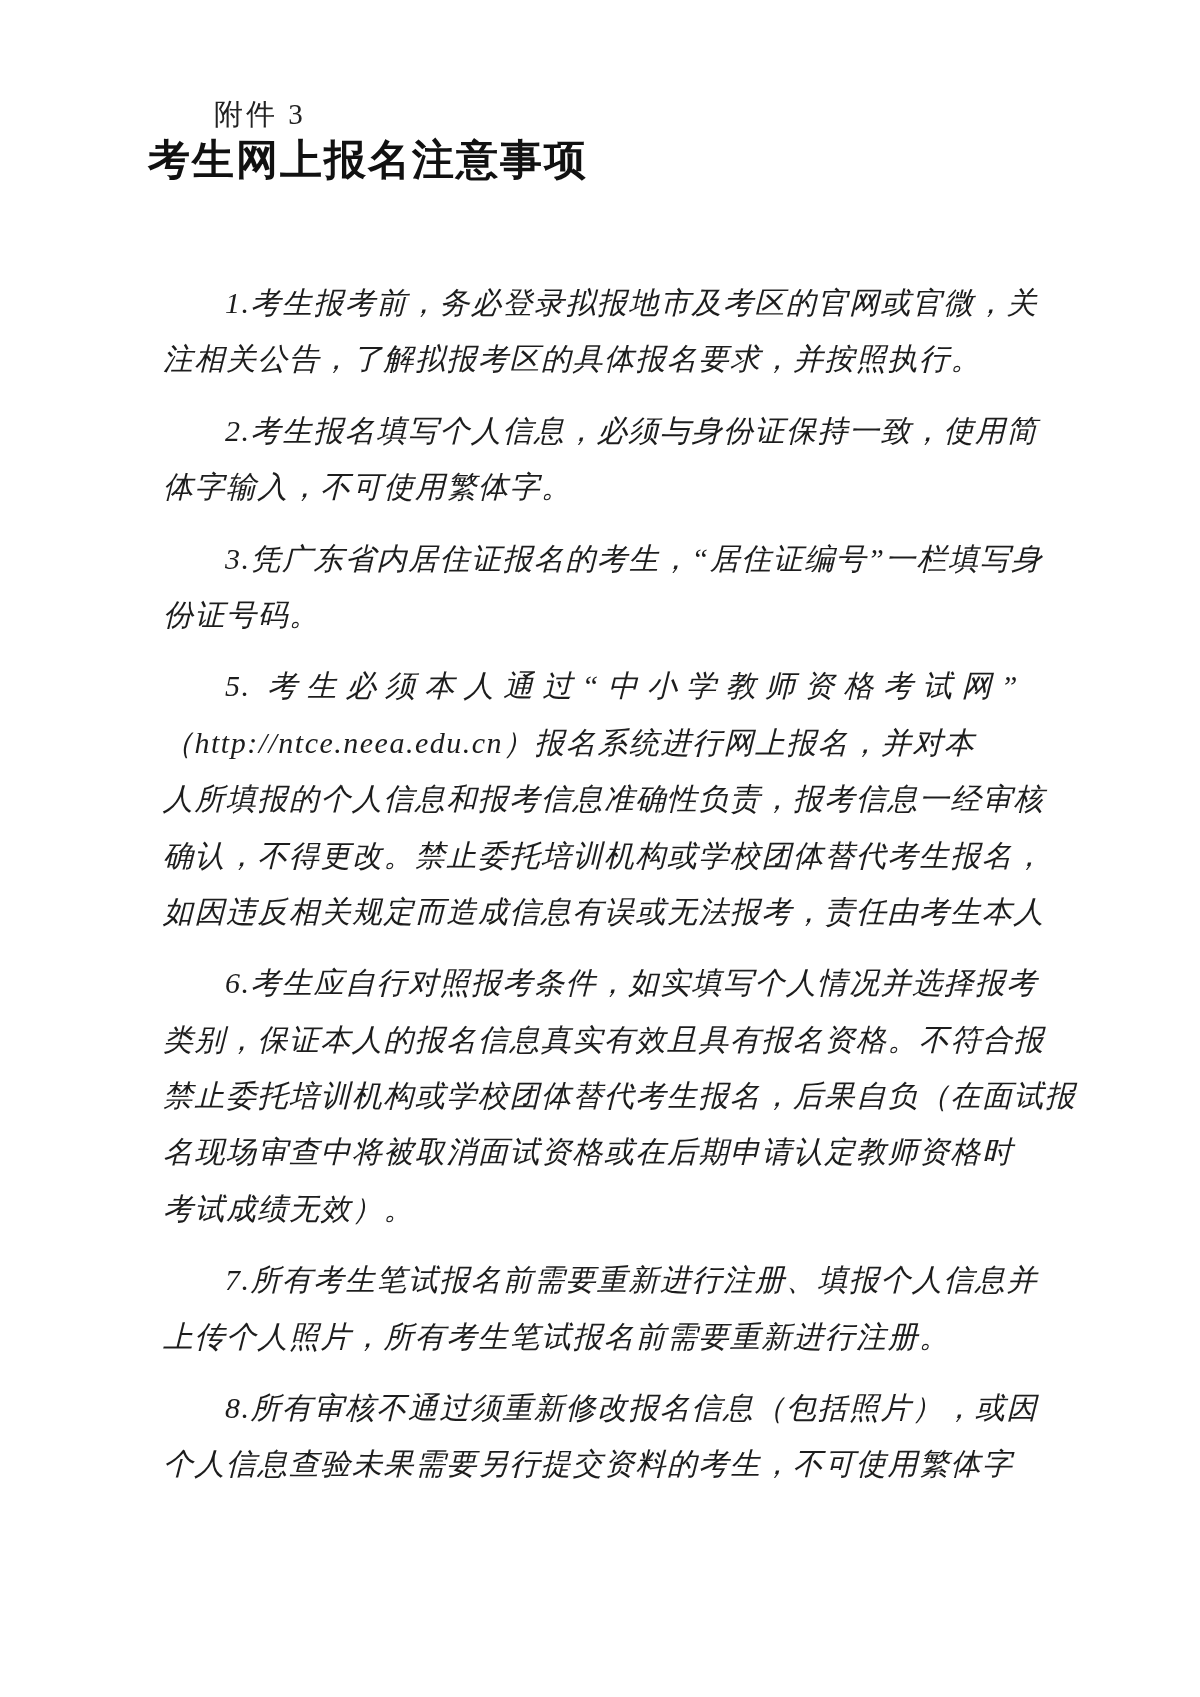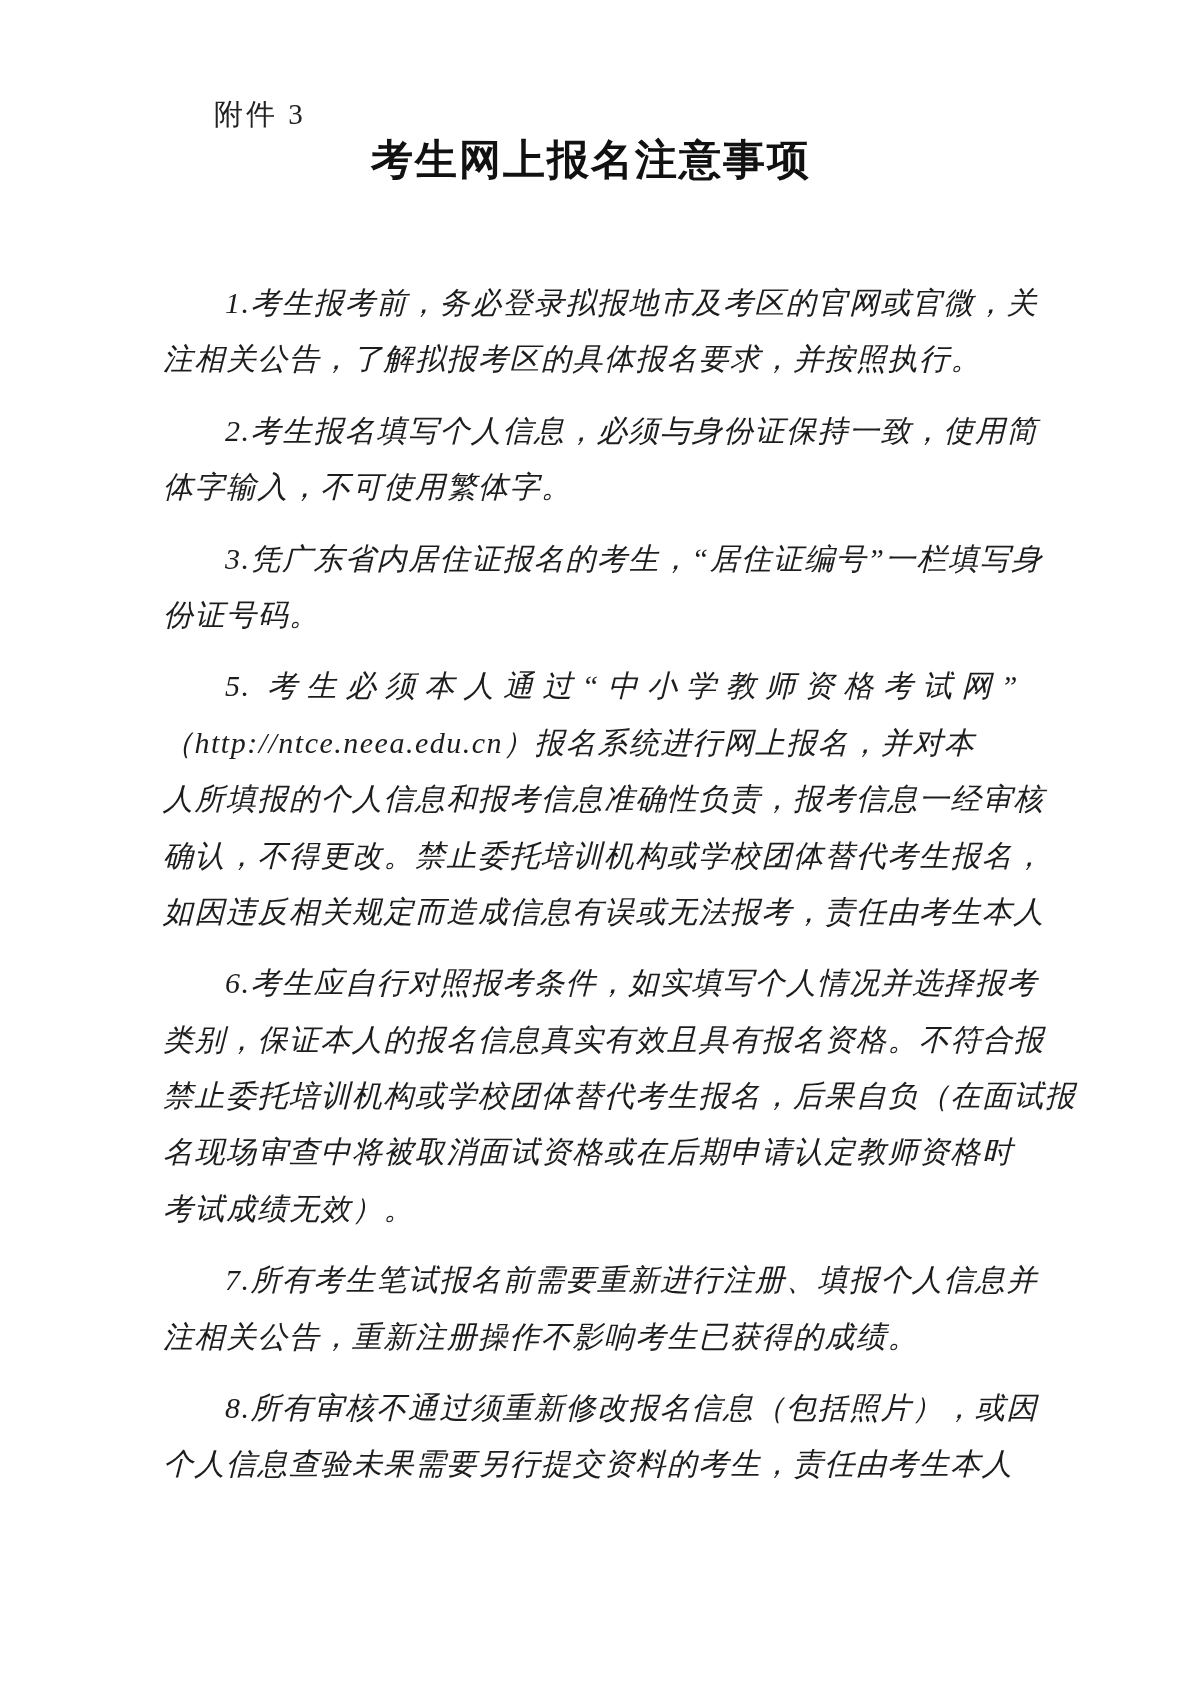--- a/index.html
+++ b/index.html
@@ -23,21 +23,20 @@
     font-size: 29px;
     line-height: 36px;
     letter-spacing: 3px;
     color: #222222;
   }
   .doc-title {
     position: absolute;
     left: 148px;
     top: 134px;
     width: 886px;
-    text-align: center;
     font-size: 42px;
     line-height: 52px;
     font-weight: bold;
     letter-spacing: 2px;
     color: #111111;
   }
   .body-text {
     position: absolute;
     left: 148px;
     top: 260px;
@@ -108,22 +107,22 @@
       </div>
       <div class="paragraph">
         <div class="line first">6.考生应自行对照报考条件，如实填写个人情况并选择报考</div>
         <div class="line">类别，保证本人的报名信息真实有效且具有报名资格。不符合报</div>
         <div class="line">禁止委托培训机构或学校团体替代考生报名，后果自负（在面试报</div>
         <div class="line">名现场审查中将被取消面试资格或在后期申请认定教师资格时</div>
         <div class="line">考试成绩无效）。</div>
       </div>
       <div class="paragraph">
         <div class="line first">7.所有考生笔试报名前需要重新进行注册、填报个人信息并</div>
-        <div class="line">注相关公告，重新注册操作不影响考生已获得的成绩。</div>
+        <div class="line">上传个人照片，所有考生笔试报名前需要重新进行注册。</div>
       </div>
       <div class="paragraph">
         <div class="line first">8.所有审核不通过须重新修改报名信息（包括照片），或因</div>
-        <div class="line">个人信息查验未果需要另行提交资料的考生，责任由考生本人</div>
+        <div class="line">个人信息查验未果需要另行提交资料的考生，不可使用繁体字</div>
       </div>
     </div>
 
   <div class="page-footer">第4页,共16页</div>
 </div>
 
 </body></html>

